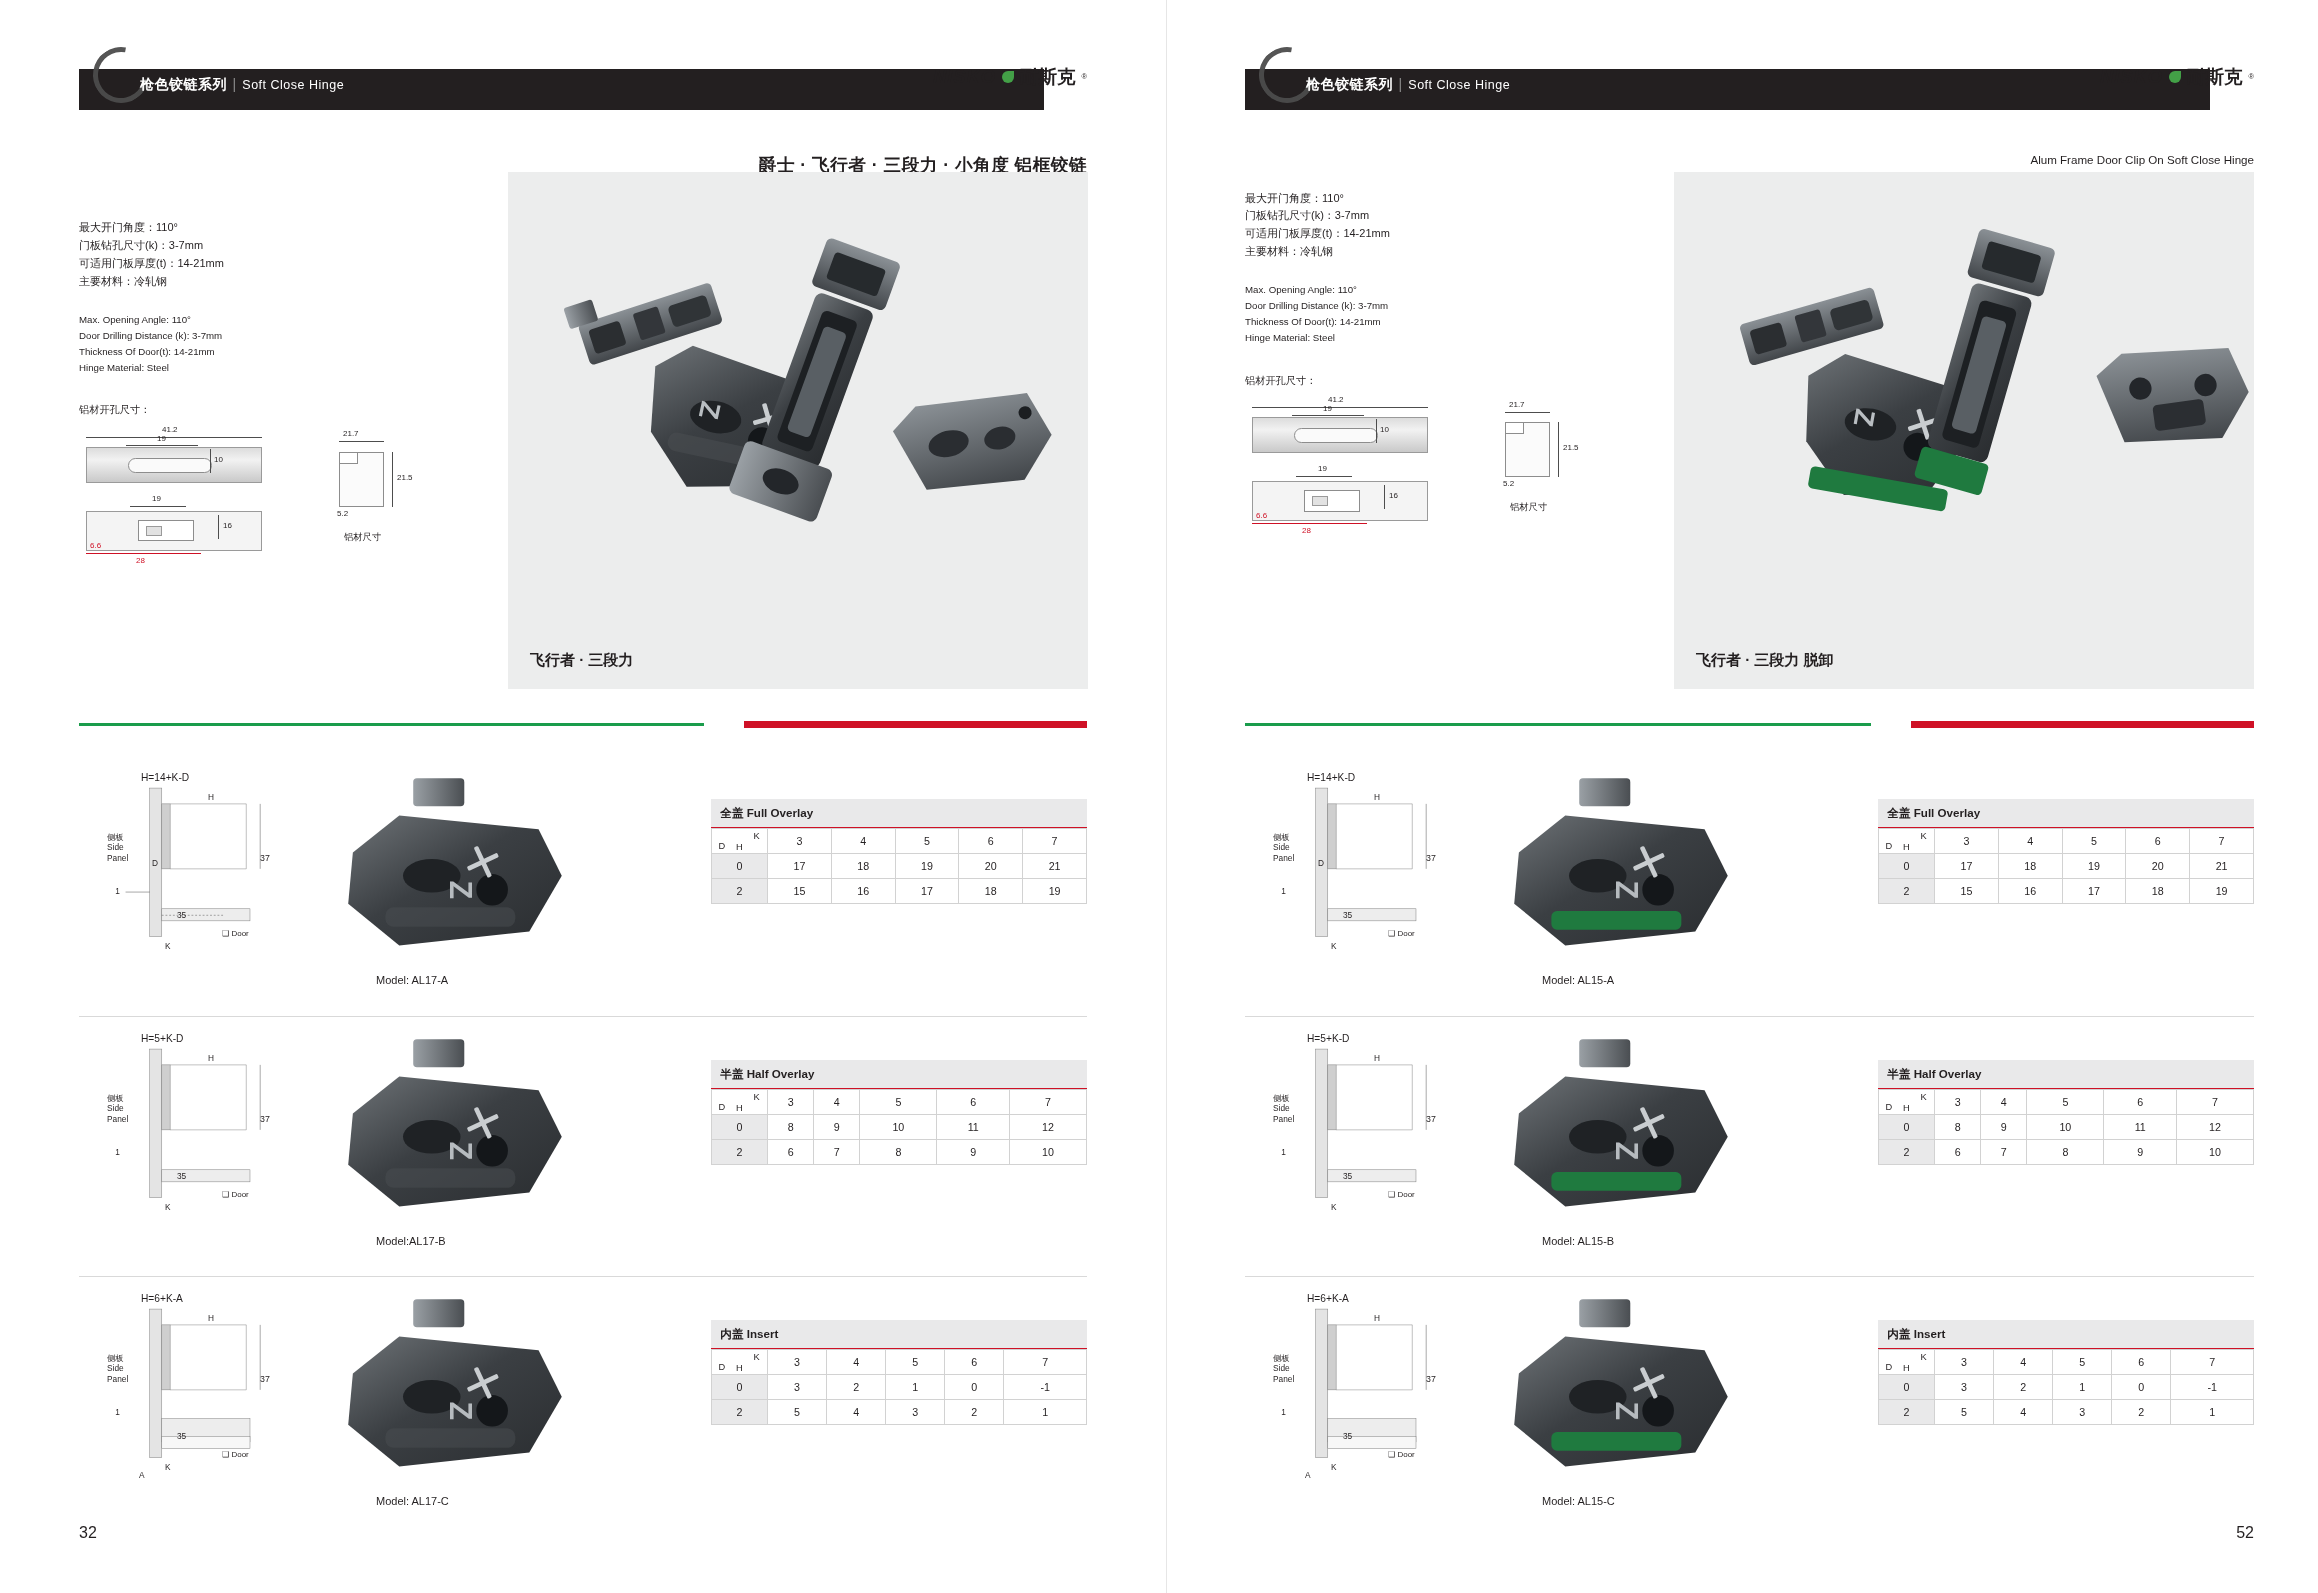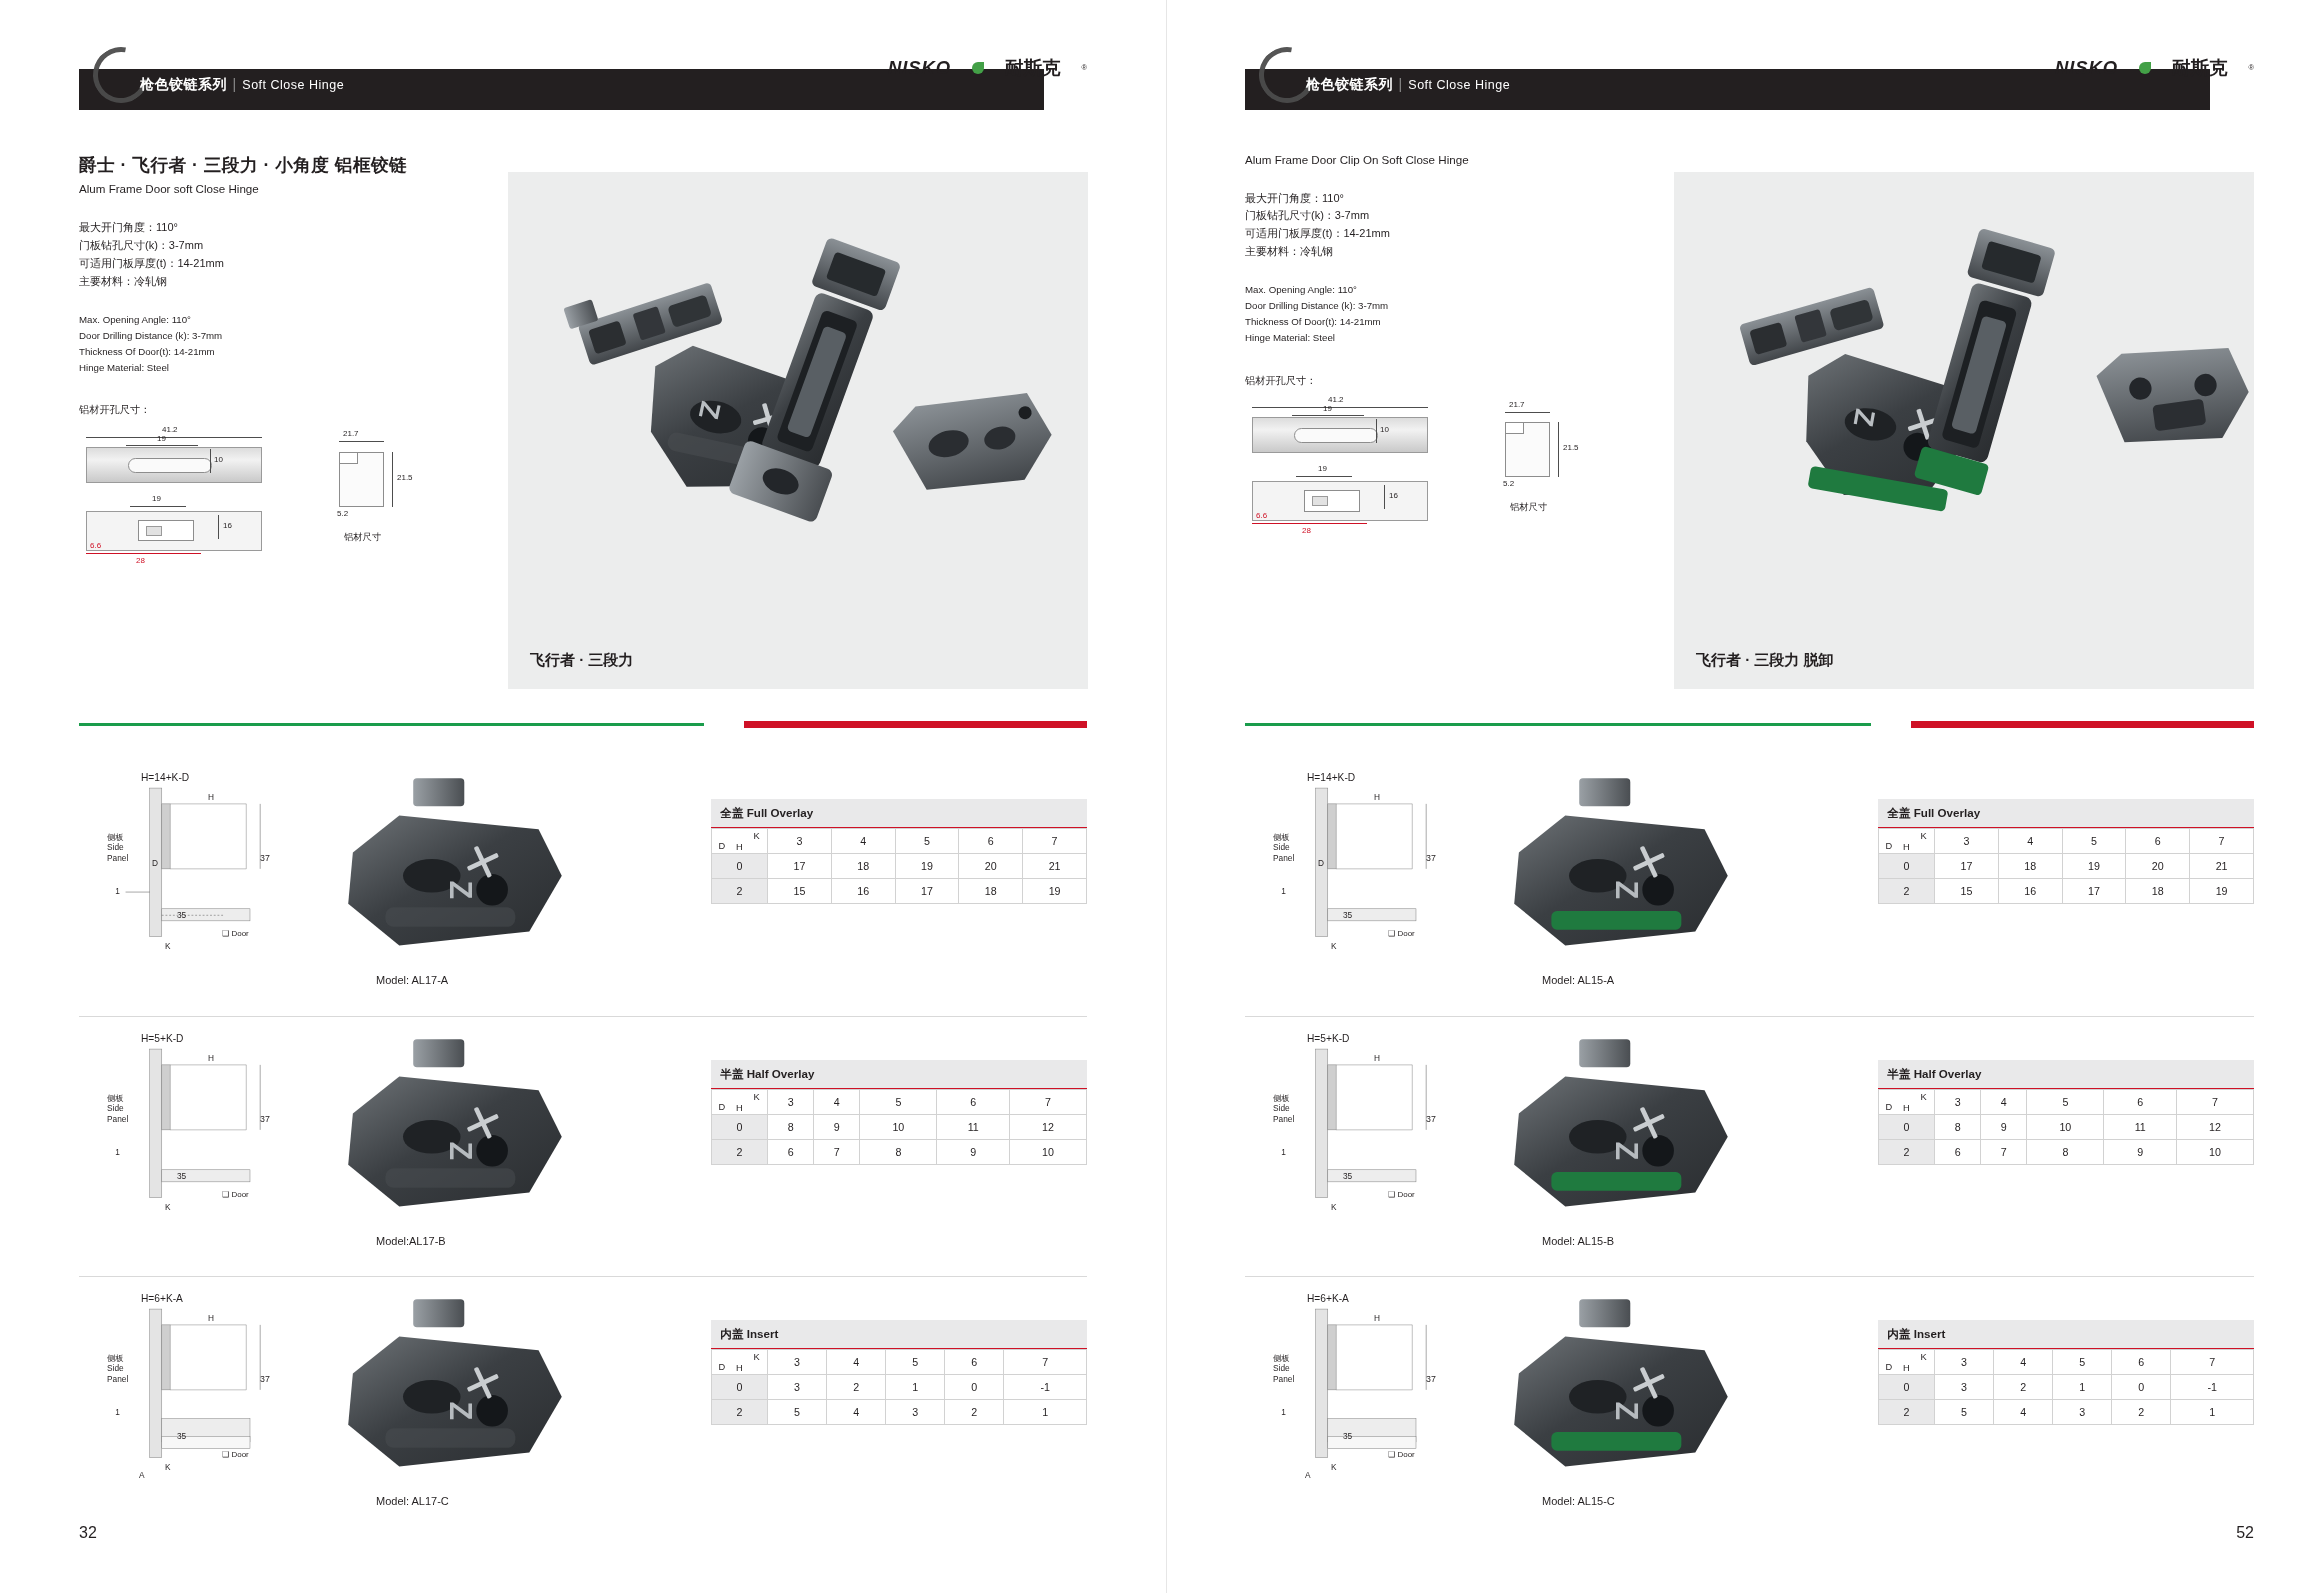--- a/index.html
+++ b/index.html
@@ -30,30 +30,30 @@
     opacity:0.95;
   }
   .hdr-text {
     position:absolute; left:61px; top:34px;
     color:#ffffff; font-size:14px; letter-spacing:0.5px; white-space:nowrap;
   }
   .hdr-text .cn { font-weight:bold; }
   .hdr-text .sep { color:#8c8c8c; margin:0 5.6px; }
   .hdr-text .en { font-size:12.5px; }
   .logo {
-    position:absolute; right:0; top:13px;
-    display:flex; align-items:center; gap:21px; white-space:nowrap;
+    position:absolute; right:0; top:22px;
+    display:flex; align-items:center; gap:6px; white-space:nowrap;
   }
   .logo-n { font-size:18.5px; font-weight:bold; font-style:italic; letter-spacing:0.9px; color:#231f20; }
   .logo-leaf { width:12px; height:12px; background:#43a047; border-radius:50% 0 50% 50%; display:inline-block; }
   .logo-cn { font-size:18.5px; font-weight:bold; color:#231f20; }
   .logo-r { font-size:7.4px; vertical-align:super; }
 
   
-  .title-wrap { margin: 17.6px 79px 0 79px; }
+  .title-wrap { margin: 17.6px 79px 0 79px; text-align: right; }
   .title-cn { font-size:17.6px; font-weight:bold; letter-spacing:0.5px; }
   .title-en { font-size:11.6px; margin-top:5.6px; color:#231f20; }
 
   .specs { margin: 24px 0 0 79px; font-size:11px; line-height:1.62; }
   .specs-en { margin: 21.3px 0 0 79px; font-size:9.7px; line-height:1.66; }
 
   .alu-label { margin: 27px 0 0 79px; font-size:10.2px; }
 
   
   .photo-panel {

